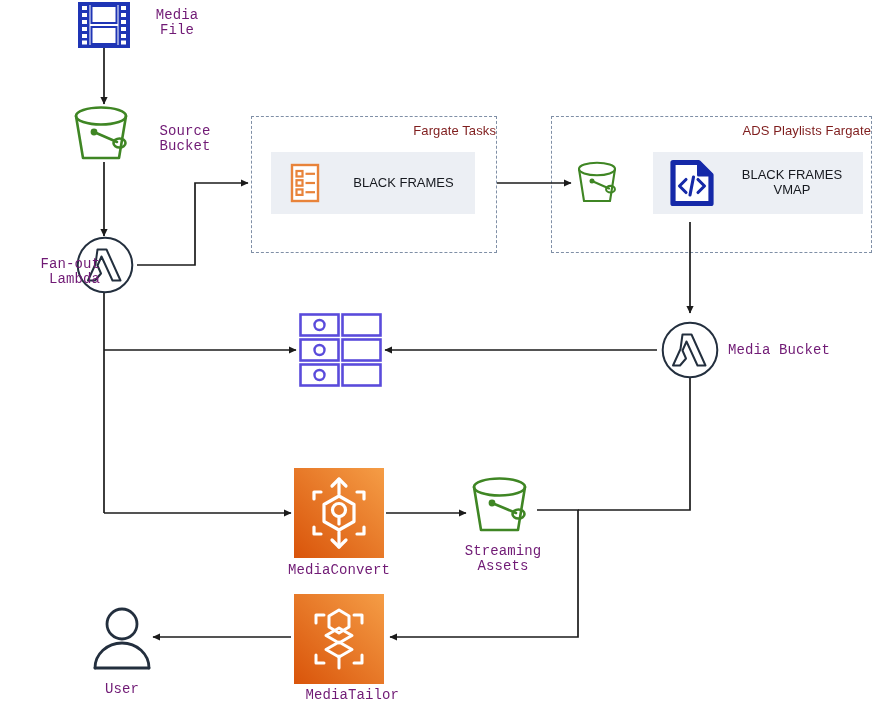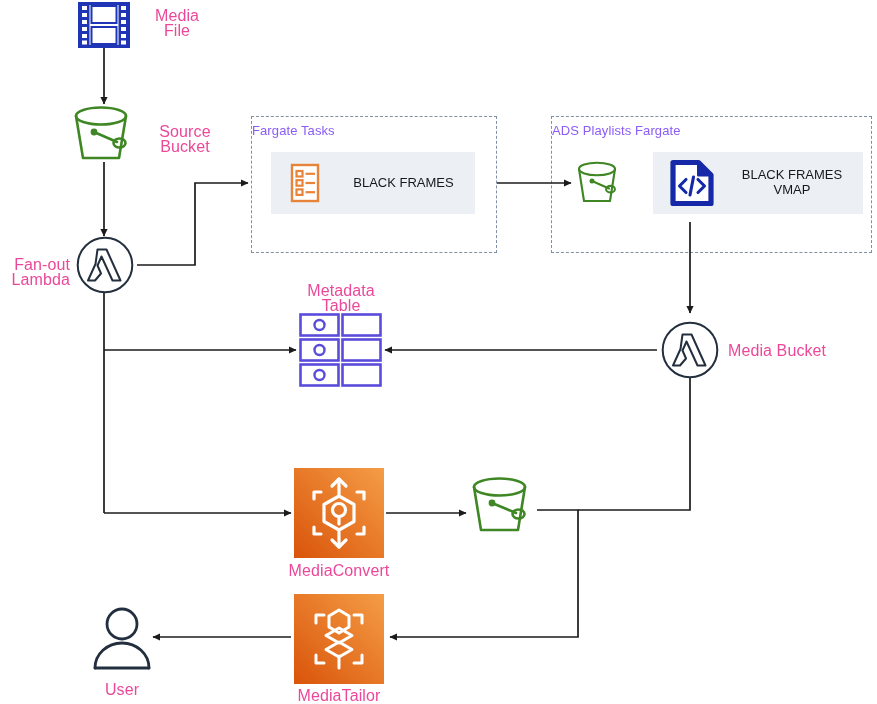--- a/index.html
+++ b/index.html
@@ -5,31 +5,31 @@
   html,body{margin:0;padding:0;background:#ffffff;}
   body{
     width:877px;height:704px;position:relative;overflow:hidden;
     font-family:"Liberation Sans","DejaVu Sans",sans-serif;
     color:#232f3e;
   }
   #canvas{position:absolute;inset:0;width:877px;height:704px;}
   svg.layer{position:absolute;left:0;top:0;width:877px;height:704px;overflow:visible;}
   .node{position:absolute;}
   .label{
-    position:absolute;font-size:16px;line-height:15px;color:#ec4899;
-    text-align:center;white-space:pre-line;letter-spacing:.1px;
+    position:absolute;font-size:14px;line-height:15px;color:#701a75;
+    text-align:center;white-space:pre-line;letter-spacing:.1px;font-family:Liberation Mono, monospace;
   }
   .label.left{text-align:right;}
   .label.leftal{text-align:left;}
   .group-box{
     position:absolute;border:1px dashed #7f8fa6;background:transparent;
   }
   .group-title{
-    position:absolute;width:100%;text-align:left;top:6px;
-    font-size:13px;color:#8b5cf6;letter-spacing:.1px;
+    position:absolute;width:100%;text-align:right;top:6px;
+    font-size:13px;color:#7f1d1d;letter-spacing:.1px;
   }
   .chip{
     position:absolute;background:#eceff4;display:flex;align-items:center;
   }
   .chip-text{
     font-size:13px;line-height:15px;color:#16191f;text-align:center;
     white-space:pre-line;
   }
   .svc-square{position:absolute;}
 </style>
@@ -124,21 +124,21 @@
   </div>
   <div class="label" style="left:148px;top:124px;width:74px;">Source
 Bucket</div>
 
   <div class="node" style="left:76px;top:236px;width:58px;height:58px;">
     <svg width="58" height="58" viewBox="0 0 58 58">
       <circle cx="29" cy="29" r="27.3" fill="#ffffff" stroke="#232f3e" stroke-width="2"></circle>
       <path d="M21.5,13.5 L30.5,13.5 L44.5,44.5 L36.5,44.5 L25.5,20.5 L21.5,29.5 L25,37.5 L19,44.5 L12,44.5 L19.5,28 Z" fill="#ffffff" stroke="#232f3e" stroke-width="2" stroke-linejoin="round"></path>
     </svg>
   </div>
-  <div class="label left" style="left:0px;top:257px;width:70px;">Fan-out
+  <div class="label left" style="left:0px;top:257px;width:70px;padding-left:30px;">Fan-out
 Lambda</div>
 
   <div class="chip" style="left:271px;top:152px;width:204px;height:62px;">
     <div style="position:absolute;left:19px;top:11px;">
       <svg width="40" height="40" viewBox="0 0 40 40">
         <rect x="2" y="2" width="26" height="36" fill="#ffffff" stroke="#e8833a" stroke-width="2.4"></rect>
         <g fill="none" stroke="#e8833a" stroke-width="2.2">
           <rect x="6.5" y="8" width="6" height="5.5"></rect>
           <rect x="6.5" y="17.2" width="6" height="5.5"></rect>
           <rect x="6.5" y="26.4" width="6" height="5.5"></rect>
@@ -172,22 +172,20 @@
           <path d="M22,24.5 L15.5,31 L22,37.5"></path>
           <path d="M34,24.5 L40.5,31 L34,37.5"></path>
           <path d="M29.5,22 L26,40"></path>
         </g>
       </svg>
     </div>
     <div class="chip-text" style="position:absolute;left:74px;top:15px;width:130px;">BLACK FRAMES
 VMAP</div>
   </div>
 
-  <div class="label" style="left:296px;top:283px;width:90px;">Metadata
-Table</div>
   <div class="node" style="left:299px;top:313px;width:83px;height:74px;">
     <svg width="83" height="74" viewBox="0 0 83 74">
       <g stroke="#5a4bdb" stroke-width="2.6" fill="#ffffff">
         <rect x="1.5" y="1.5" width="38" height="21"></rect>
         <rect x="43.5" y="1.5" width="38" height="21"></rect>
         <rect x="1.5" y="26.5" width="38" height="21"></rect>
         <rect x="43.5" y="26.5" width="38" height="21"></rect>
         <rect x="1.5" y="51.5" width="38" height="21"></rect>
         <rect x="43.5" y="51.5" width="38" height="21"></rect>
       </g>
@@ -237,20 +235,22 @@
     <svg width="70" height="62" viewBox="0 0 70 62">
       <g fill="none" stroke="#3f8624" stroke-width="2.6" stroke-linejoin="round" stroke-linecap="round">
         <path d="M6,12 L13,55 L50,55 L57,12"></path>
         <ellipse cx="31.5" cy="12" rx="25.5" ry="8.5"></ellipse>
         <path d="M24,28 L48,38"></path>
         <ellipse cx="50.5" cy="39" rx="6" ry="4.5"></ellipse>
       </g>
       <circle cx="24" cy="28" r="3.4" fill="#3f8624"></circle>
     </svg>
   </div>
+  <div class="label" style="left:458px;top:544px;width:90px;">Streaming
+Assets</div>
 
   <div class="svc-square" style="left:294px;top:594px;width:90px;height:90px;">
     <svg width="90" height="90" viewBox="0 0 90 90">
       <defs>
         <linearGradient id="mtg" x1="0" y1="1" x2="1" y2="0">
           <stop offset="0" stop-color="#d9540a"></stop>
           <stop offset="1" stop-color="#f59d46"></stop>
         </linearGradient>
       </defs>
       <rect x="0" y="0" width="90" height="90" fill="url(#mtg)"></rect>
@@ -259,21 +259,21 @@
         <path d="M45,34 L58,41.5 L45,49 L32,41.5 Z"></path>
         <path d="M45,48 L58,55.5 L45,63 L32,55.5 Z"></path>
         <path d="M45,62 L45,74"></path>
         <path d="M22,29 L22,21 L30,21"></path>
         <path d="M68,29 L68,21 L60,21"></path>
         <path d="M22,61 L22,69 L30,69"></path>
         <path d="M68,61 L68,69 L60,69"></path>
       </g>
     </svg>
   </div>
-  <div class="label" style="left:279px;top:688px;width:120px;">MediaTailor</div>
+  <div class="label" style="left:279px;top:688px;width:120px;text-align:right;">MediaTailor</div>
 
   <div class="node" style="left:85px;top:606px;width:74px;height:66px;">
     <svg width="74" height="66" viewBox="0 0 74 66">
       <g fill="none" stroke="#232f3e" stroke-width="2.8" stroke-linecap="round">
         <circle cx="37" cy="18" r="15"></circle>
         <path d="M10,62 A27,25 0 0 1 64,62"></path>
         <path d="M10,62 L64,62"></path>
       </g>
     </svg>
   </div>

